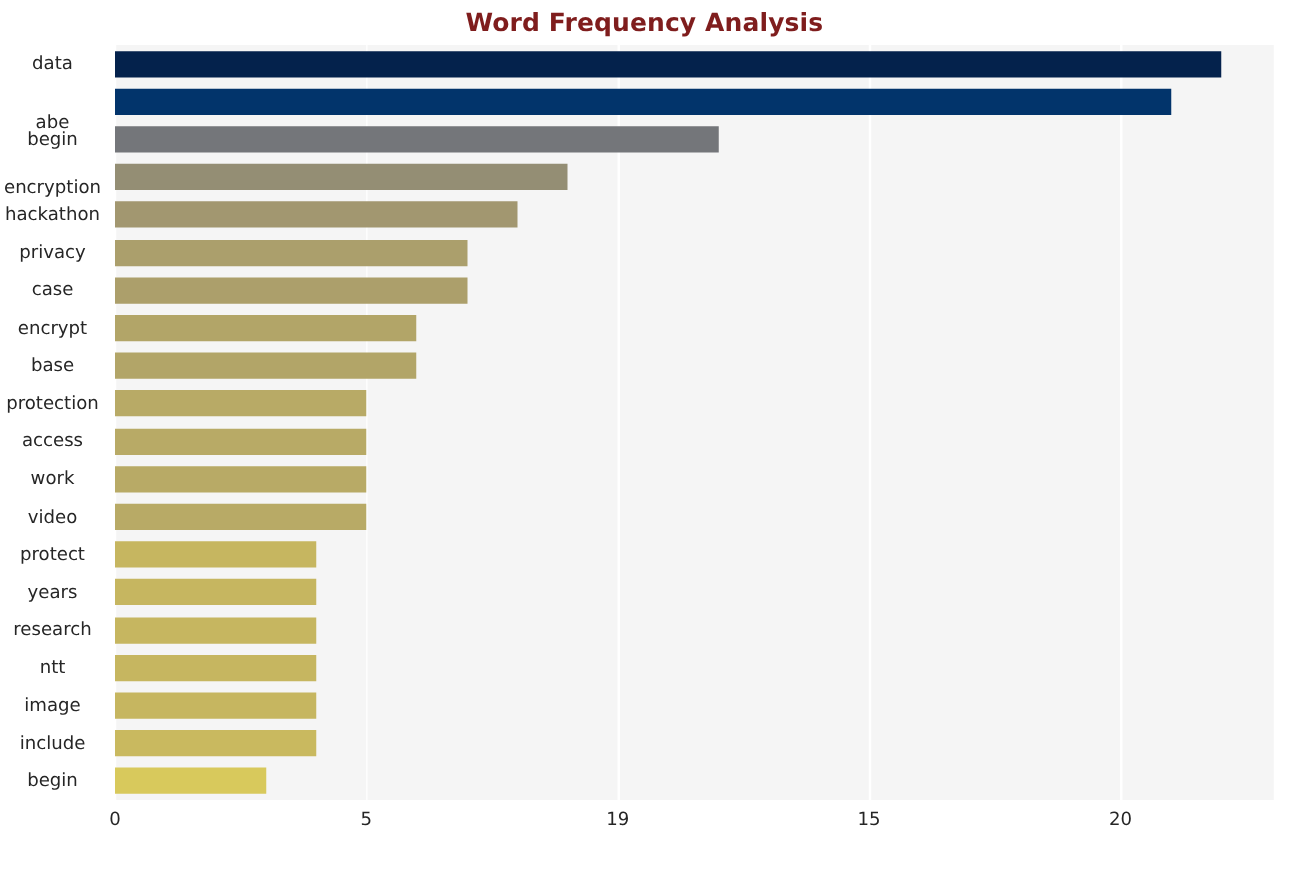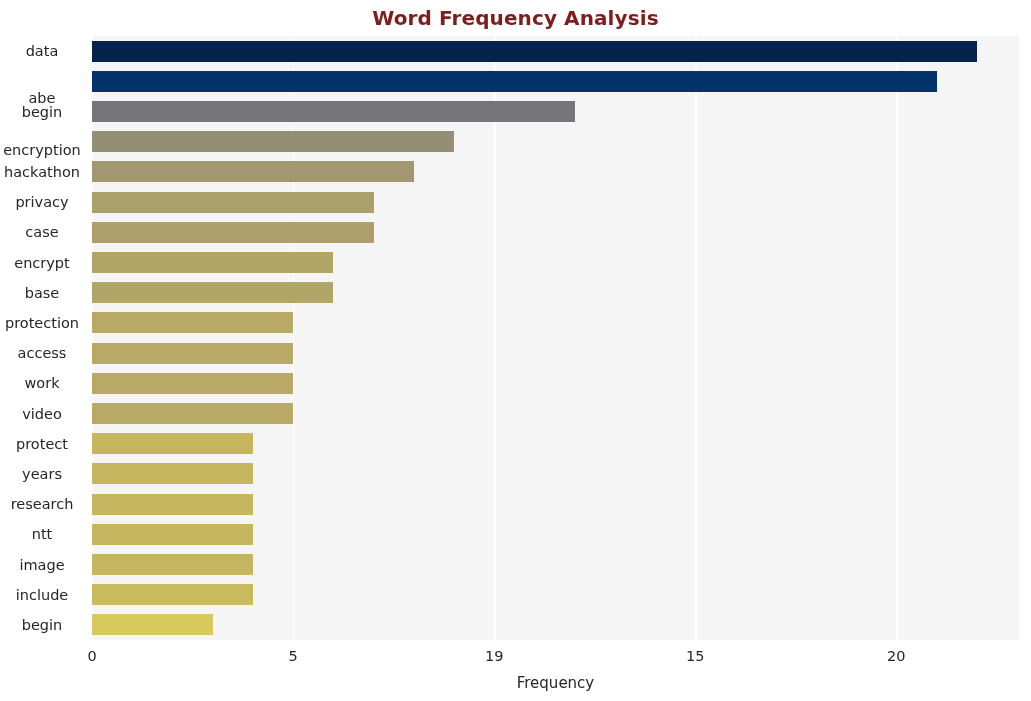--- a/index.html
+++ b/index.html
@@ -183,15 +183,14 @@
     </div>
 
   <div id="x-axis">
       <div class="x-tick-label" style="left: 0px;">0</div>
       <div class="x-tick-label" style="left: 201.085px;">5</div>
       <div class="x-tick-label" style="left: 402.169px;">19</div>
       <div class="x-tick-label" style="left: 603.254px;">15</div>
       <div class="x-tick-label" style="left: 804.338px;">20</div>
     </div>
 
-  <div id="x-axis-label">Frequency</div>
 
 </div>
 
 </body></html>

